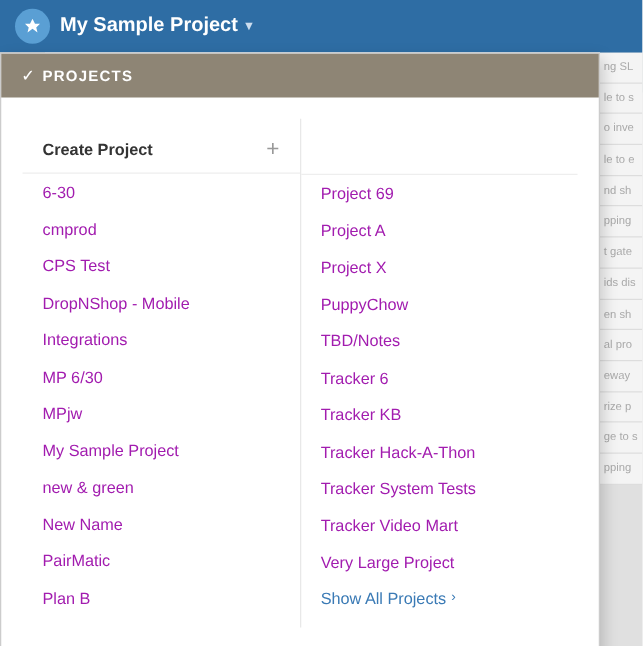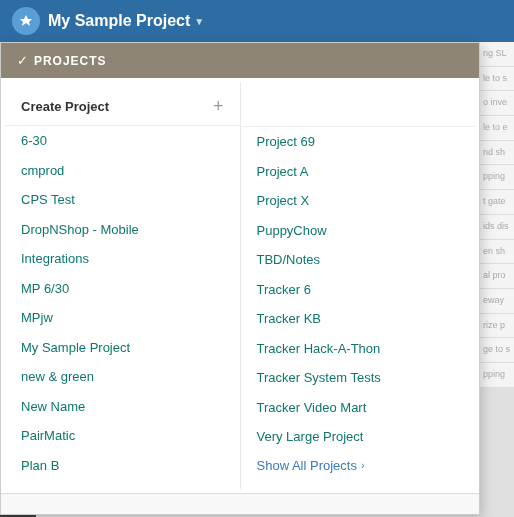--- a/index.html
+++ b/index.html
@@ -76,21 +76,21 @@
       color: #fff;
       font-size: 12px;
       font-weight: bold;
       letter-spacing: 1px;
       text-transform: uppercase;
     }
 
     
     .projects-body {
       display: flex;
-      padding: 4px;
+      padding: 17px;
     }
     .projects-col {
       flex: 1;
       padding: 8px 0;
       border-right: 1px solid #e8e8e8;
     }
     .projects-col:last-child {
       border-right: none;
     }
 
@@ -108,21 +108,21 @@
     }
     .create-project-plus {
       color: #999;
       font-size: 18px;
       font-weight: normal;
       cursor: pointer;
     }
 
     .project-item {
       padding: 5px 16px;
-      color: #0f766e;
+      color: #a21caf;
       cursor: pointer;
       font-size: 13px;
       line-height: 1.5;
     }
 
     .show-all-row {
       padding: 6px 16px 8px;
       color: #3a7ab5;
       font-size: 13px;
       display: flex;

